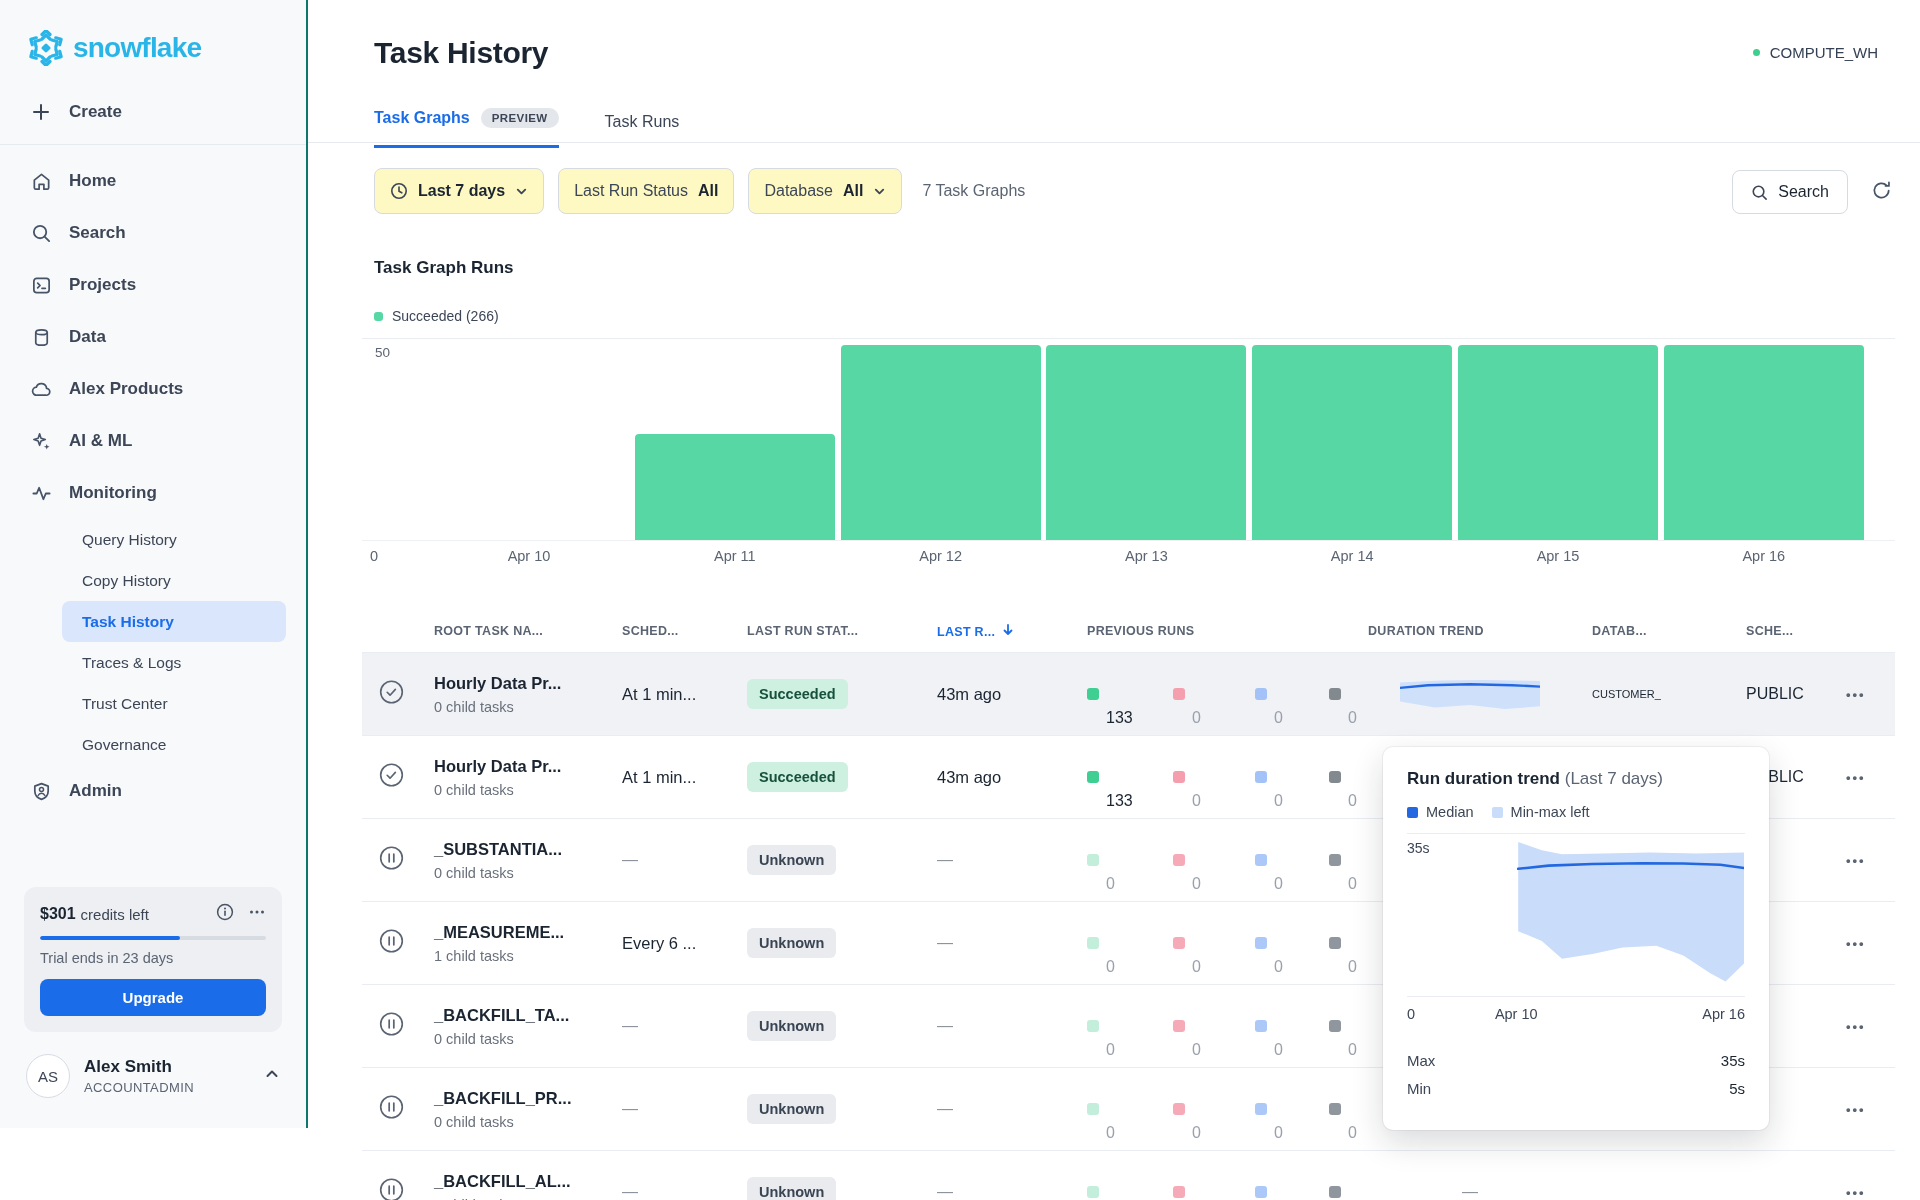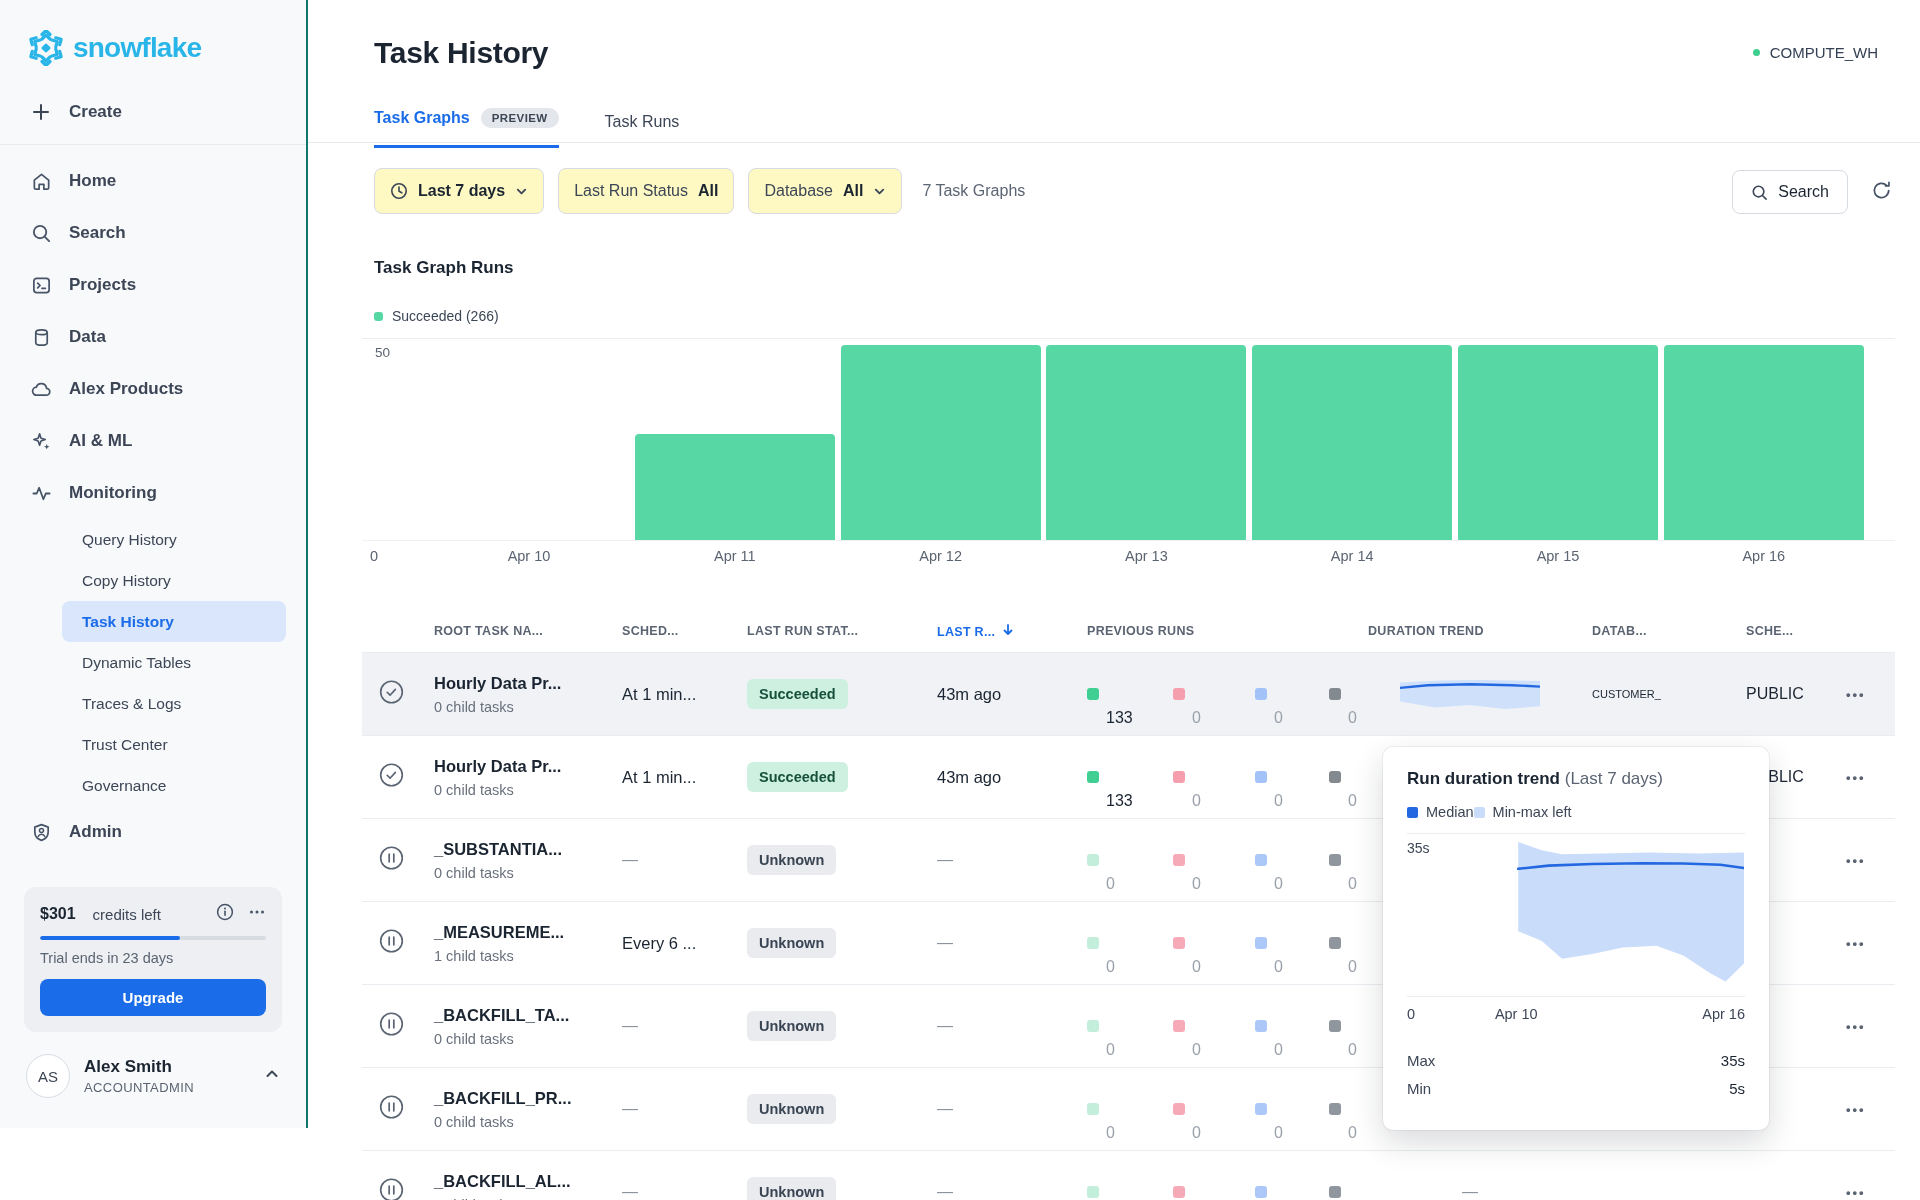--- a/index.html
+++ b/index.html
@@ -16,21 +16,21 @@
   .side-div { border-top:1px solid #e6e9ee; margin:6px 0 10px 0; }
   .nav-item { display:flex; align-items:center; gap:17px; height:52px; padding:0 30px; cursor:pointer; }
   .nav-item .txt { font-size:17px; font-weight:600; color:#3c4656; }
   .sub-item { height:41px; display:flex; align-items:center; padding-left:82px; font-size:15.5px;
     font-weight:500; color:#3c4656; cursor:pointer; }
   .sub-item.active { background:#d9e6fc; border-radius:8px; margin:0 20px 0 62px; padding-left:20px;
     color:#1a6ce8; font-weight:700; }
   .icn { width:22px; height:22px; flex:0 0 22px; display:flex; align-items:center; justify-content:center; color:#475467; }
 
   .credits-card { margin:auto 24px 0 24px; background:#edeff3; border-radius:12px; padding:16px 16px 16px 16px; }
-  .credits-top { display:flex; align-items:center;gap:12px; }
+  .credits-top { display:flex; align-items:center; }
   .credits-amt { font-size:16px; font-weight:700; }
   .credits-lbl { font-size:15px; color:#3c4656; margin-left:5px; }
   .credits-icons { margin-left:auto; display:flex; align-items:center; gap:14px; color:#475467; }
   .progress { height:4px; background:#d7dbe2; border-radius:2px; margin:11px 0 10px 0; overflow:hidden; }
   .progress > div { height:100%; background:#1a6ce8; border-radius:2px; }
   .trial { font-size:14.5px; color:#5b6472; }
   .upgrade { display:block; width:100%; margin-top:13px; background:#1a6ce8; border:none; color:#fff;
     font-size:15px; font-weight:600; padding:10px 0; border-radius:8px; cursor:pointer; font-family:inherit; }
   .user-row { display:flex; align-items:center; gap:14px; padding:22px 26px 30px 26px; }
   .avatar { width:44px; height:44px; border-radius:50%; background:#fff; border:1px solid #d8dce3;
@@ -106,21 +106,21 @@
   .chip-val { font-size:16px; color:#9aa1ab;margin-top:48px; }
   .chip-val.emph { color:#1b2532; }
 
   
   .tooltip { position:absolute; left:1075px; top:747px; width:386px; height:383px; background:#fff;
     border-radius:10px; padding:22px 24px 20px 24px; z-index:5;
     box-shadow:0 12px 32px rgba(16,24,40,.16), 0 0 0 1px rgba(16,24,40,.05); }
   .tt-title { font-size:17px; }
   .tt-title b { font-weight:700; }
   .tt-title span.sub { color:#5b6472; font-weight:400; }
-  .tt-legend { display:flex; align-items:center; margin-top:15px; font-size:14.5px; color:#3c4656; }
+  .tt-legend { display:flex; align-items:center; gap:18px; margin-top:15px; font-size:14.5px; color:#3c4656; }
   .tt-legend .it { display:flex; align-items:center; gap:8px; }
   .tt-sq { width:11px; height:11px; border-radius:2px; }
   .tt-chart { position:relative; margin-top:13px; height:164px; border-top:1px solid #e9ecf0; border-bottom:1px solid #e9ecf0; }
   .tt-ymax { position:absolute; left:0; top:6px; font-size:14px; color:#3c4656; }
   .tt-xrow { position:relative; margin-top:9px; height:20px; font-size:14.5px; color:#3c4656; }
   .tt-x0 { position:absolute; left:0; }
   .tt-x1 { position:absolute; left:26%; }
   .tt-x2 { position:absolute; right:0; }
   .tt-stats { margin-top:20px; }
   .tt-stat { display:flex; font-size:15px; height:28px; align-items:center; }
@@ -233,21 +233,20 @@
         <span class="icn">
           <svg width="21" height="21" viewBox="0 0 22 22" fill="none">
             <path d="M2.5 11h3.5l2.5-6 4.5 12 2.5-6h4" stroke="#475467" stroke-width="1.9" stroke-linecap="round" stroke-linejoin="round"></path>
           </svg>
         </span>
         <span class="txt">Monitoring</span>
       </div>
       <div class="sub-item">Query History</div>
       <div class="sub-item">Copy History</div>
       <div class="sub-item active">Task History</div>
-      <div class="sub-item">Dynamic Tables</div>
       <div class="sub-item">Traces &amp; Logs</div>
       <div class="sub-item">Trust Center</div>
       <div class="sub-item">Governance</div>
       <div class="nav-item">
         <span class="icn">
           <svg width="21" height="21" viewBox="0 0 22 22" fill="none">
             <path d="M11 2.8l7 2.6v5.2c0 4.6-3 7.4-7 8.6-4-1.2-7-4-7-8.6V5.4z" stroke="#475467" stroke-width="1.8" stroke-linejoin="round"></path>
             <circle cx="11" cy="9" r="2.1" stroke="#475467" stroke-width="1.6"></circle>
             <path d="M7.5 15.2c.7-1.6 2-2.4 3.5-2.4s2.8.8 3.5 2.4" stroke="#475467" stroke-width="1.6" stroke-linecap="round"></path>
           </svg>

